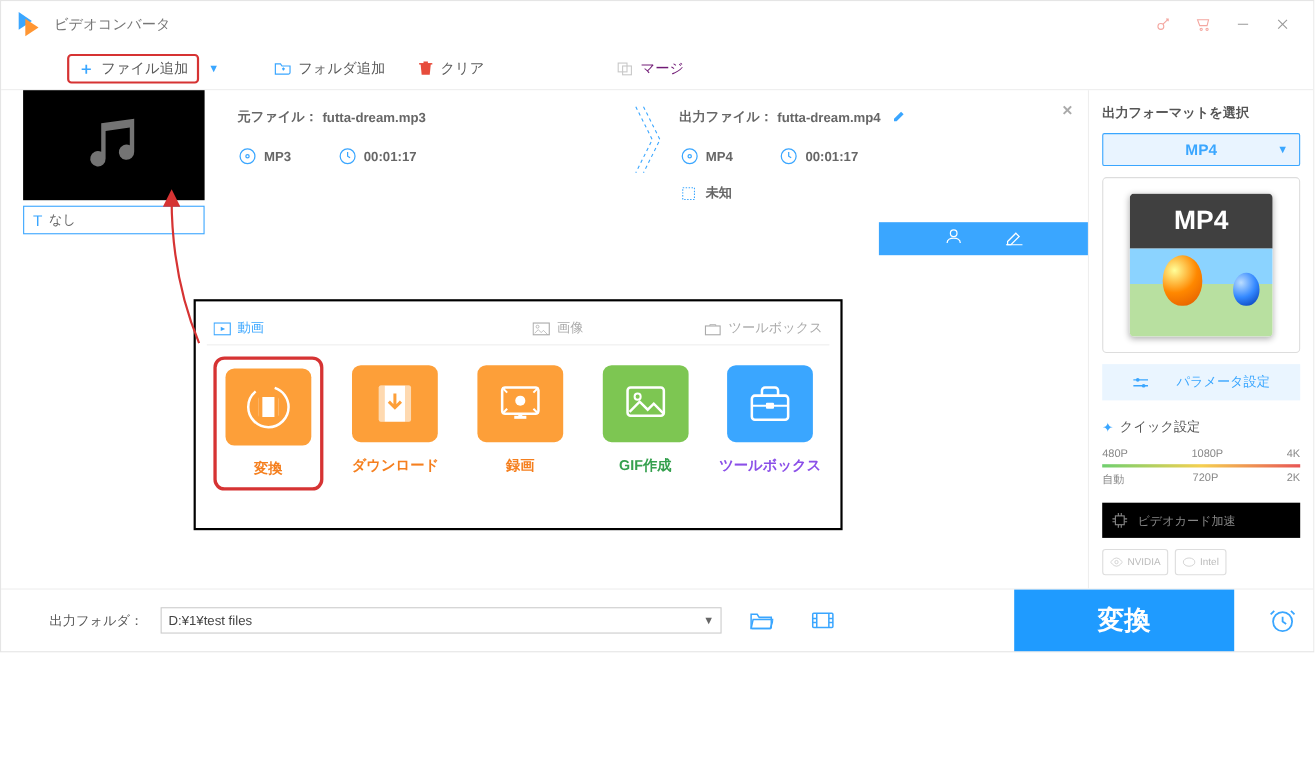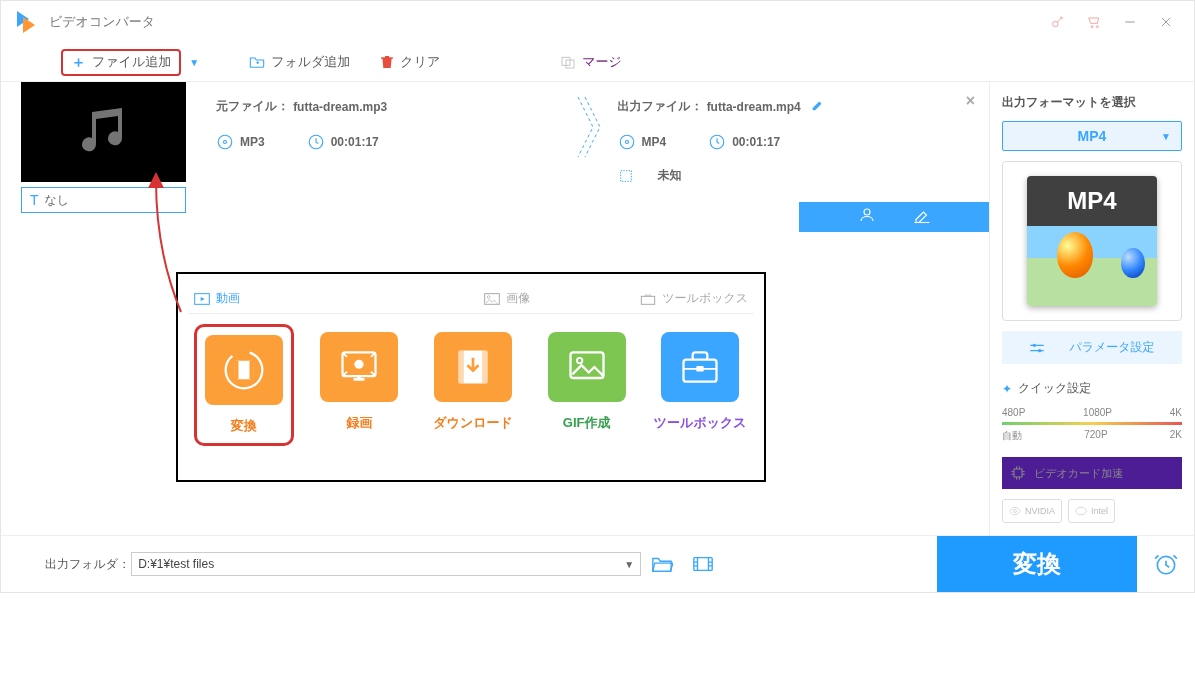--- a/index.html
+++ b/index.html
@@ -45,21 +45,21 @@
 .thumb-label .t-icon { color: #3aa6ff; font-size: 14px; }
 
 .file-info { flex: 1; display: flex; position: relative; font-weight: bold; }
 .file-half { flex: 1; padding: 16px 20px 0 30px; }
 .file-half .label-row { font-size: 12px; color: #666; margin-bottom: 18px; display: flex; align-items: center; gap: 4px; }
 .file-half .meta-row { display: flex; align-items: center; gap: 12px; font-size: 12px; color: #666; }
 .meta-icon { width: 18px; height: 18px; }
 .divider-chevron { position: absolute; left: 50%; top: 10px; width: 30px; height: 70px; transform: translateX(-50%); }
 .file-close { position: absolute; right: 14px; top: 10px; color: #aaa; font-size: 16px; cursor: pointer; }
 .file-edit { color: #3aa6ff; margin-left: 6px; cursor: pointer; }
-.size-row { font-size: 12px; color: #666; display: flex; align-items: center; gap: 24px; margin-top: 16px; }
+.size-row { font-size: 12px; color: #666; display: flex; align-items: center; gap: 8px; margin-top: 16px; }
 .action-tabs { position: absolute; right: 0; top: 120px; width: 190px; height: 30px; background: #3aa6ff; display: flex; align-items: center; justify-content: space-around; padding: 0 40px; }
 .action-tabs svg { width: 18px; height: 18px; stroke: #fff; fill: none; }
 
 
 .popup { position: absolute; left: 175px; top: 190px; width: 590px; height: 210px; background: #fff; border: 2px solid #000; z-index: 40; padding: 10px 10px; }
 .popup-tabs { display: flex; border-bottom: 1px solid #eee; height: 30px; align-items: center; gap: 40px; padding: 0 6px; }
 .popup-tab { display: flex; align-items: center; gap: 6px; font-size: 12px; color: #aaa; }
 .popup-tab.active { color: #3aa6ff; }
 .popup-tab svg { width: 16px; height: 14px; }
 .popup-cards { display: flex; gap: 18px; padding: 18px 6px 0 6px; }
@@ -87,27 +87,27 @@
 .ft-img { flex: 1; background: linear-gradient(#8bd3ff 40%, #b8e0a0 40%); position: relative; }
 .ft-img::before { content: ""; position: absolute; width: 36px; height: 46px; background: radial-gradient(circle at 30% 30%, #ff9, #f80, #d50); border-radius: 50% 50% 48% 48%; left: 30px; top: 6px; }
 .ft-img::after { content: ""; position: absolute; width: 24px; height: 30px; background: radial-gradient(circle at 30% 30%, #bdf, #38f, #03a); border-radius: 50% 50% 48% 48%; right: 12px; top: 22px; }
 .param-btn { background: #eaf5ff; color: #3aa6ff; font-size: 12px; padding: 8px; text-align: center; cursor: pointer; display: flex; align-items: center; justify-content: center; gap: 24px; }
 .param-btn svg { width: 16px; height: 12px; }
 .quick-title { font-size: 12px; color: #555; display: flex; align-items: center; gap: 6px; margin-top: 6px; }
 .quick-title::before { content: "✦"; color: #3aa6ff; font-size: 12px; }
 .res-slider { position: relative; height: 40px; }
 .res-row { display: flex; justify-content: space-between; font-size: 10px; color: #888; }
 .res-bar { height: 3px; background: linear-gradient(to right, #6fcf6f, #f5d050, #e85555); margin: 4px 0; }
-.hw-accel { background: #4c1d95; color: #888; font-size: 11px; padding: 8px; display: flex; align-items: center; gap: 8px; }
+.hw-accel { background: #000000; color: #888; font-size: 11px; padding: 8px; display: flex; align-items: center; gap: 8px; }
 .hw-accel svg { width: 16px; height: 16px; }
 .gpu-badges { display: flex; gap: 6px; }
 .gpu-badge { border: 1px solid #ddd; border-radius: 3px; padding: 6px 6px; font-size: 9px; color: #bbb; display: flex; align-items: center; gap: 4px; }
 
 
-.bottom-bar { height: 58px; border-top: 1px solid #eee; display: flex; align-items: center; padding: 0 0 0 44px; gap: 1px; }
+.bottom-bar { height: 58px; border-top: 1px solid #eee; display: flex; align-items: center; padding: 0 0 0 44px; gap: 16px; }
 .bb-label { font-size: 12px; color: #555; }
 .bb-select { flex: 0 0 510px; height: 24px; border: 1px solid #ccc; font-size: 12px; padding: 0 6px; display: flex; align-items: center; justify-content: space-between; color: #444; }
 .bb-select .caret { color: #666; font-size: 10px; }
 .bb-icon-btn { width: 40px; height: 40px; display: flex; align-items: center; justify-content: center; color: #3aa6ff; cursor: pointer; }
 .bb-icon-btn svg { width: 22px; height: 20px; stroke: #3aa6ff; fill: none; stroke-width: 1.5; }
 .convert-btn { width: 200px; height: 56px; background: #1f9bff; color: #fff; font-size: 24px; font-weight: bold; display: flex; align-items: center; justify-content: center; cursor: pointer; margin-left: auto; }
 .clock-btn { width: 56px; height: 56px; display: flex; align-items: center; justify-content: center; cursor: pointer; }
 .clock-btn svg { width: 26px; height: 26px; stroke: #3aa6ff; fill: none; stroke-width: 1.5; }
 
 .popup-tabs .spacer { flex: 1; }
@@ -320,43 +320,43 @@
             <div class="card-icon c-orange">
               <svg viewBox="0 0 48 48">
                   <circle cx="24" cy="24" r="20" fill="none" stroke="#fff" stroke-width="2.5" stroke-dasharray="80 20"></circle>
                   <rect x="14" y="14" width="20" height="20" fill="#fff" rx="2"></rect>
                   <rect x="14" y="14" width="4" height="20" fill="#fd9f39"></rect>
                   <rect x="30" y="14" width="4" height="20" fill="#fd9f39"></rect>
                 </svg>
             </div>
             <div class="card-label">変換</div>
           </div>
+          <div class="card download">
+            <div class="card-icon c-orange">
+              <svg viewBox="0 0 48 48">
+                  <rect x="8" y="6" width="32" height="36" fill="#fff" rx="2"></rect>
+                  <rect x="8" y="6" width="6" height="36" fill="#fd9f39" opacity="0.4"></rect>
+                  <rect x="34" y="6" width="6" height="36" fill="#fd9f39" opacity="0.4"></rect>
+                  <path d="M24 14v14m-6-6l6 6 6-6" fill="none" stroke="#fd9f39" stroke-width="3"></path>
+                </svg>
+            </div>
+            <div class="card-label">ダウンロード</div>
+          </div>
           <div class="card record">
             <div class="card-icon c-orange">
               <svg viewBox="0 0 48 48">
                   <rect x="6" y="8" width="36" height="26" rx="3" fill="none" stroke="#fff" stroke-width="2.5"></rect>
                   <circle cx="24" cy="21" r="5" fill="#fff"></circle>
                   <rect x="18" y="36" width="12" height="3" fill="#fff"></rect>
                   <rect x="22" y="34" width="4" height="4" fill="#fff"></rect>
                   <path d="M6 8l5 5m31-5l-5 5M6 34l5-5m31 5l-5-5" stroke="#fff" stroke-width="2"></path>
                 </svg>
             </div>
             <div class="card-label">録画</div>
           </div>
-          <div class="card download">
-            <div class="card-icon c-orange">
-              <svg viewBox="0 0 48 48">
-                  <rect x="8" y="6" width="32" height="36" fill="#fff" rx="2"></rect>
-                  <rect x="8" y="6" width="6" height="36" fill="#fd9f39" opacity="0.4"></rect>
-                  <rect x="34" y="6" width="6" height="36" fill="#fd9f39" opacity="0.4"></rect>
-                  <path d="M24 14v14m-6-6l6 6 6-6" fill="none" stroke="#fd9f39" stroke-width="3"></path>
-                </svg>
-            </div>
-            <div class="card-label">ダウンロード</div>
-          </div>
           <div class="card gif">
             <div class="card-icon c-green">
               <svg viewBox="0 0 48 48">
                   <rect x="6" y="8" width="36" height="28" rx="3" fill="none" stroke="#fff" stroke-width="2.5"></rect>
                   <circle cx="16" cy="17" r="3" fill="none" stroke="#fff" stroke-width="2"></circle>
                   <path d="M8 32l10-10 8 8 6-6 10 10" fill="none" stroke="#fff" stroke-width="2.5"></path>
                 </svg>
             </div>
             <div class="card-label">GIF作成</div>
           </div>

